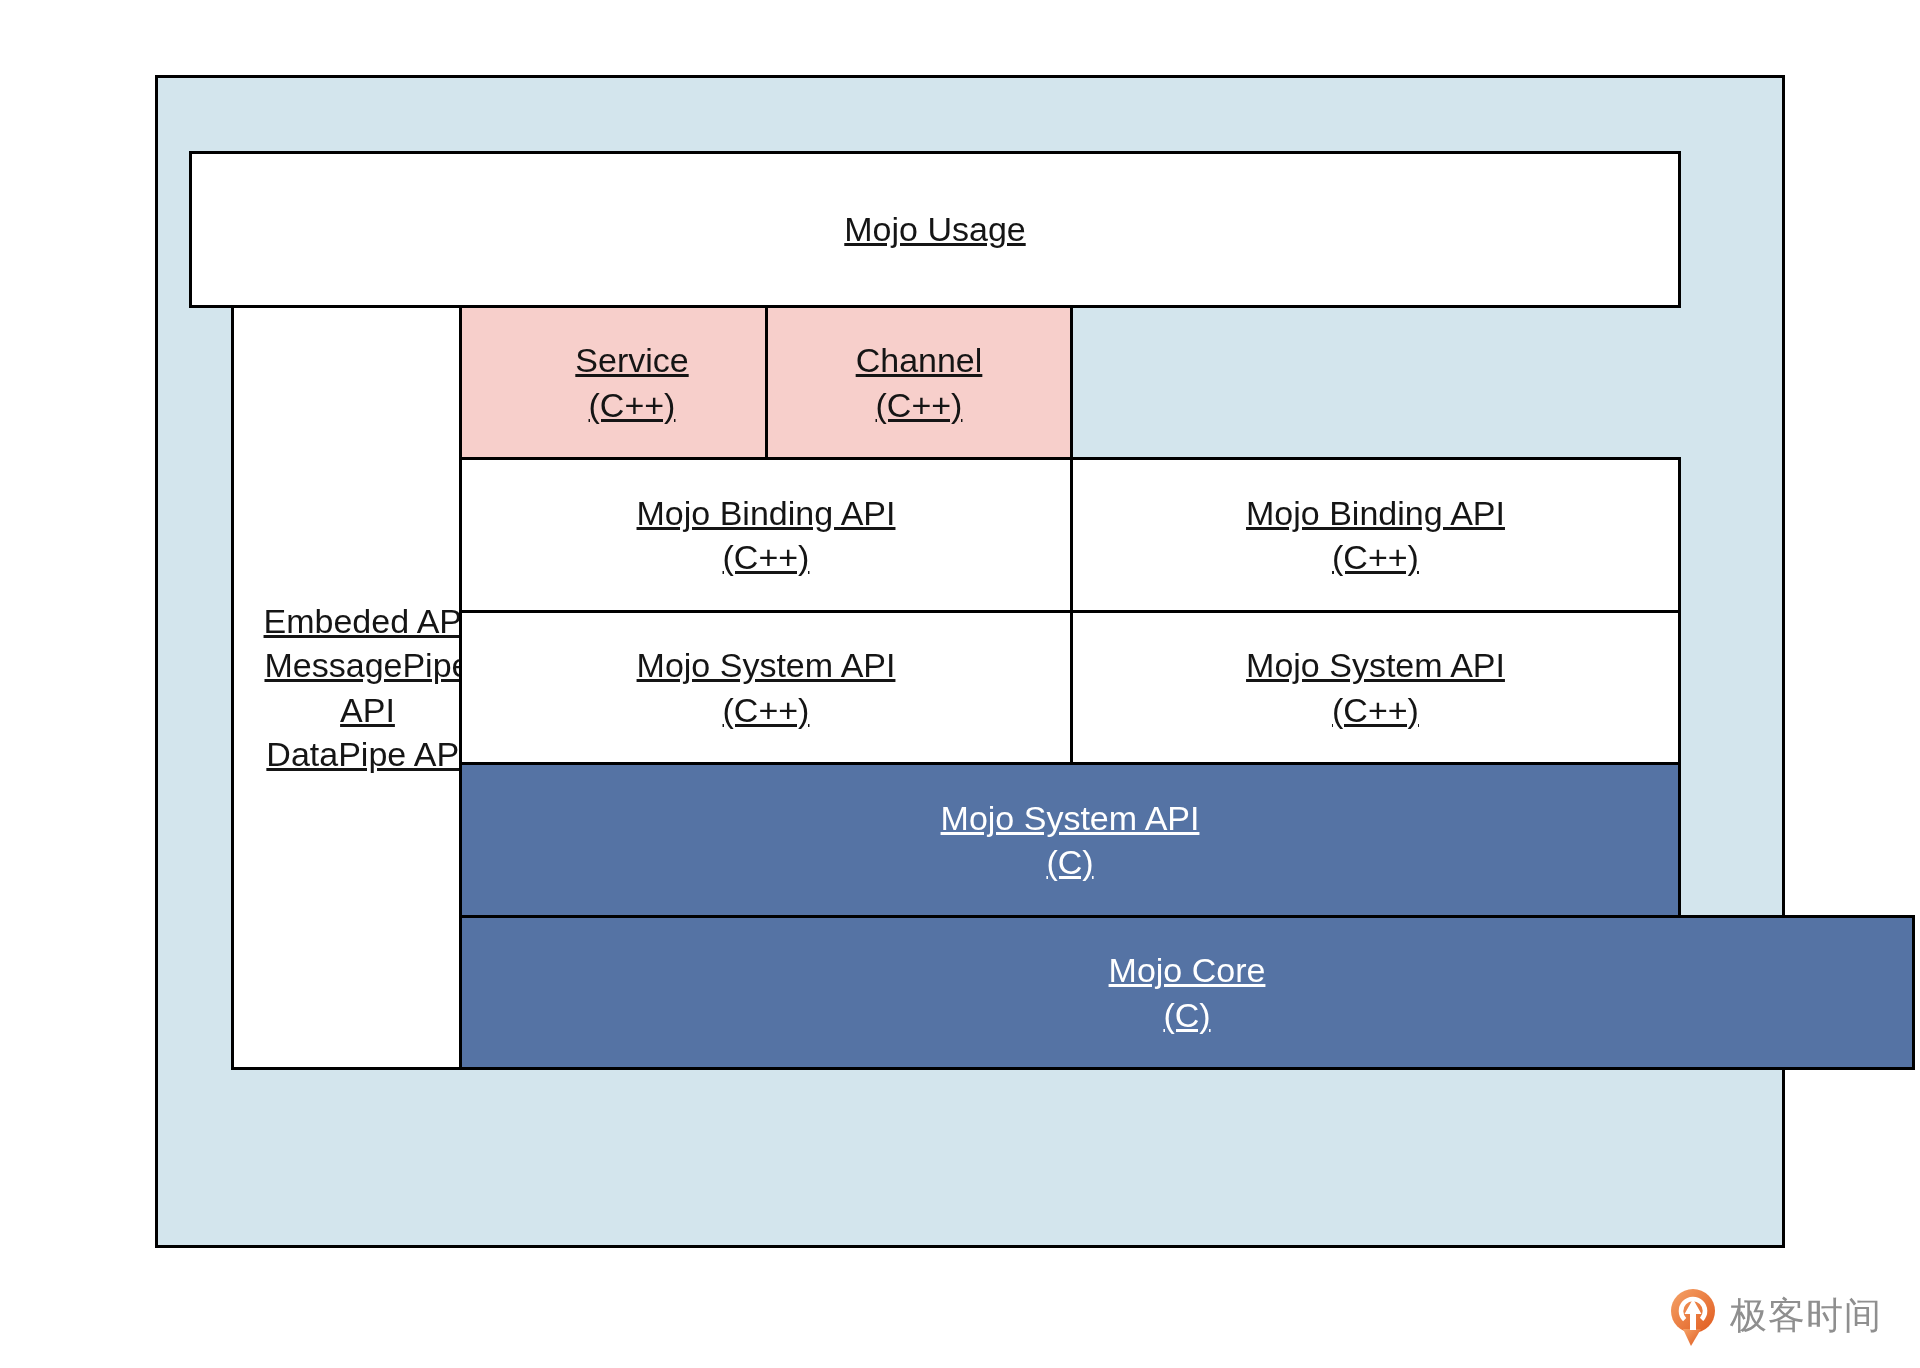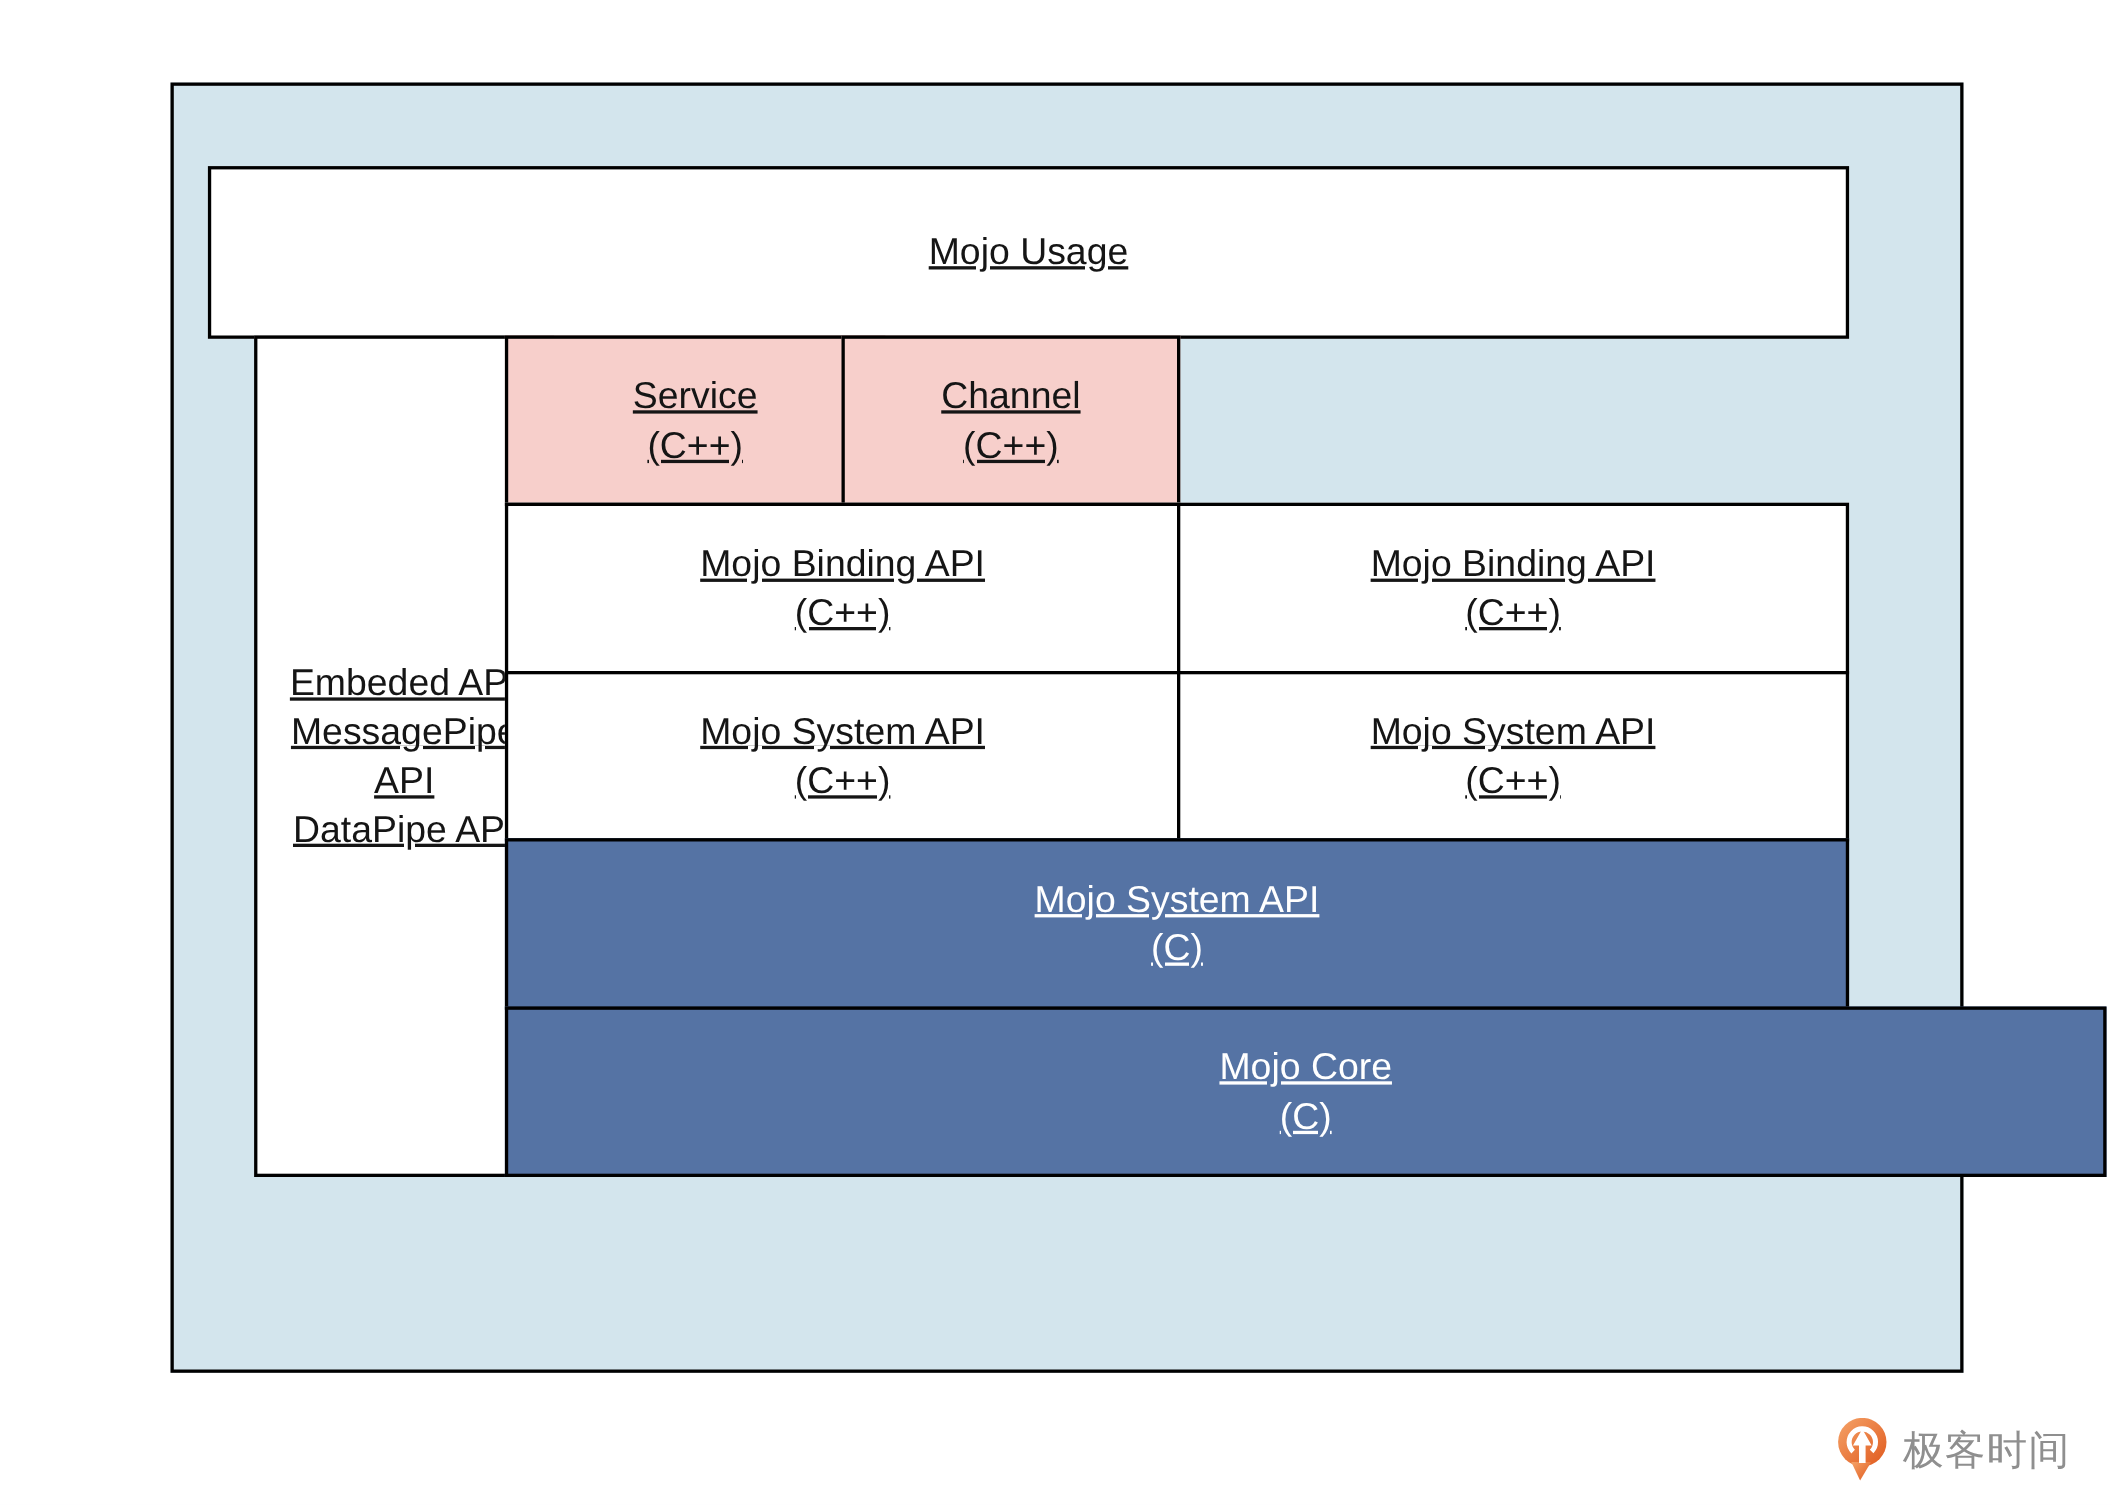--- a/index.html
+++ b/index.html
@@ -57,20 +57,21 @@
     left: 1670px; top: 1288px;
     display: flex; align-items: center; gap: 13px;
     height: 60px;
   }
   .logo-icon { width: 47px; height: 58px; display: block; }
   .logo-text {
     font-size: 37px;
     color: var(--logo-text-gray);
     letter-spacing: 1px;
     line-height: 1;
+    font-family: Liberation Mono, monospace;
   }
 </style>
 </head>
 <body>
 
 <div class="stage">
 
   <div class="frame"></div>
 
   <div class="box b-usage">Mojo Usage</div>

